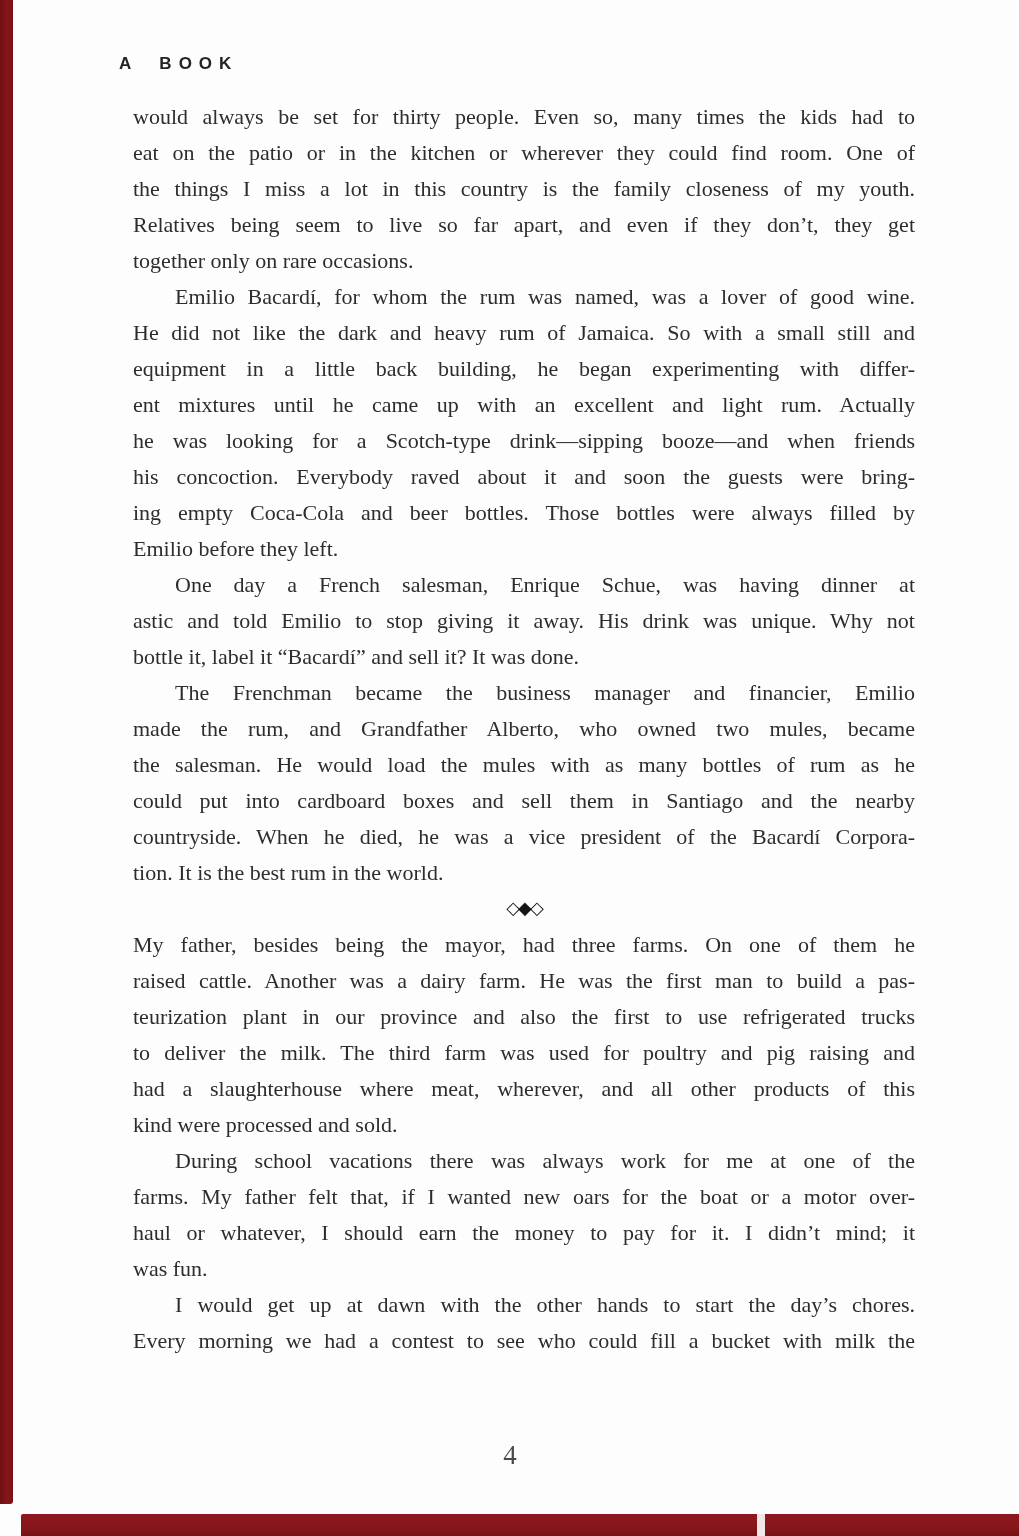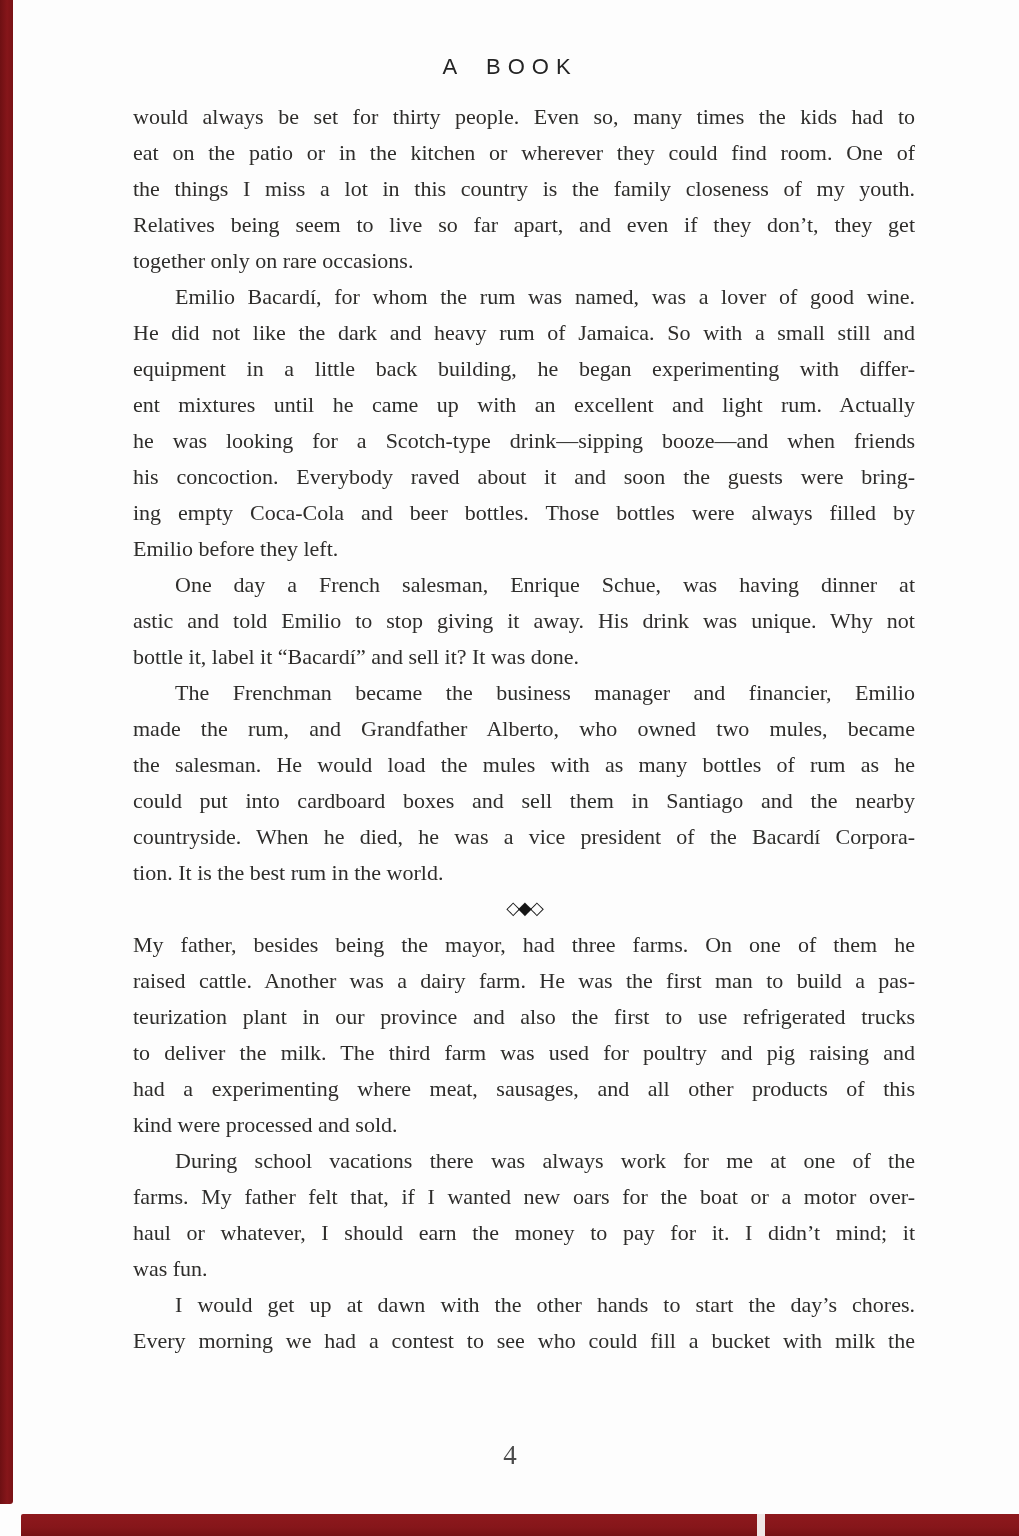--- a/index.html
+++ b/index.html
@@ -25,23 +25,23 @@
     position: absolute; left: 21px; right: 0; top: 1514px; height: 22px;
     background: linear-gradient(to bottom, #8e191d, var(--cover_red, #86161a) 60%, #761114);
     border-top-left-radius: 2px;
   }
   .cover-notch {
     position: absolute; left: 736px; top: 0; width: 8px; height: 22px;
     background: #efe6e5;
   }
   .running-header {
     position: absolute; left: 119px; top: 54px; width: 782px;
-    text-align: center;
+    text-align: left;
     font-family: "Liberation Sans", "DejaVu Sans", sans-serif;
-    font-size: 22px; font-weight: 400;
+    font-size: 17px; font-weight: 700;
     letter-spacing: 7px; word-spacing: 10px;
     color: var(--header_ink, #222);
   }
   .text-column {
     position: absolute; left: 133px; top: 99px; width: 782px;
     font-size: 22px; line-height: 36px;
     color: var(--ink, #2e2d2b);
   }
   .line {
     height: 36px; overflow: hidden;
@@ -94,21 +94,21 @@
       <div class="line">made the rum, and Grandfather Alberto, who owned two mules, became</div>
       <div class="line">the salesman. He would load the mules with as many bottles of rum as he</div>
       <div class="line">could put into cardboard boxes and sell them in Santiago and the nearby</div>
       <div class="line">countryside. When he died, he was a vice president of the Bacardí Corpora-</div>
       <div class="line lastline">tion. It is the best rum in the world.</div>
       <div class="divider">◇◆◇</div>
       <div class="line">My father, besides being the mayor, had three farms. On one of them he</div>
       <div class="line">raised cattle. Another was a dairy farm. He was the first man to build a pas-</div>
       <div class="line">teurization plant in our province and also the first to use refrigerated trucks</div>
       <div class="line">to deliver the milk. The third farm was used for poultry and pig raising and</div>
-      <div class="line">had a experimenting where meat, sausages, and all other products of this</div>
+      <div class="line">had a slaughterhouse where meat, wherever, and all other products of this</div>
       <div class="line lastline">kind were processed and sold.</div>
       <div class="line indent">During school vacations there was always work for me at one of the</div>
       <div class="line">farms. My father felt that, if I wanted new oars for the boat or a motor over-</div>
       <div class="line">haul or whatever, I should earn the money to pay for it. I didn’t mind; it</div>
       <div class="line lastline">was fun.</div>
       <div class="line indent">I would get up at dawn with the other hands to start the day’s chores.</div>
       <div class="line">Every morning we had a contest to see who could fill a bucket with milk the</div>
     </div>
   <div class="page-number">4</div>
 </div>

